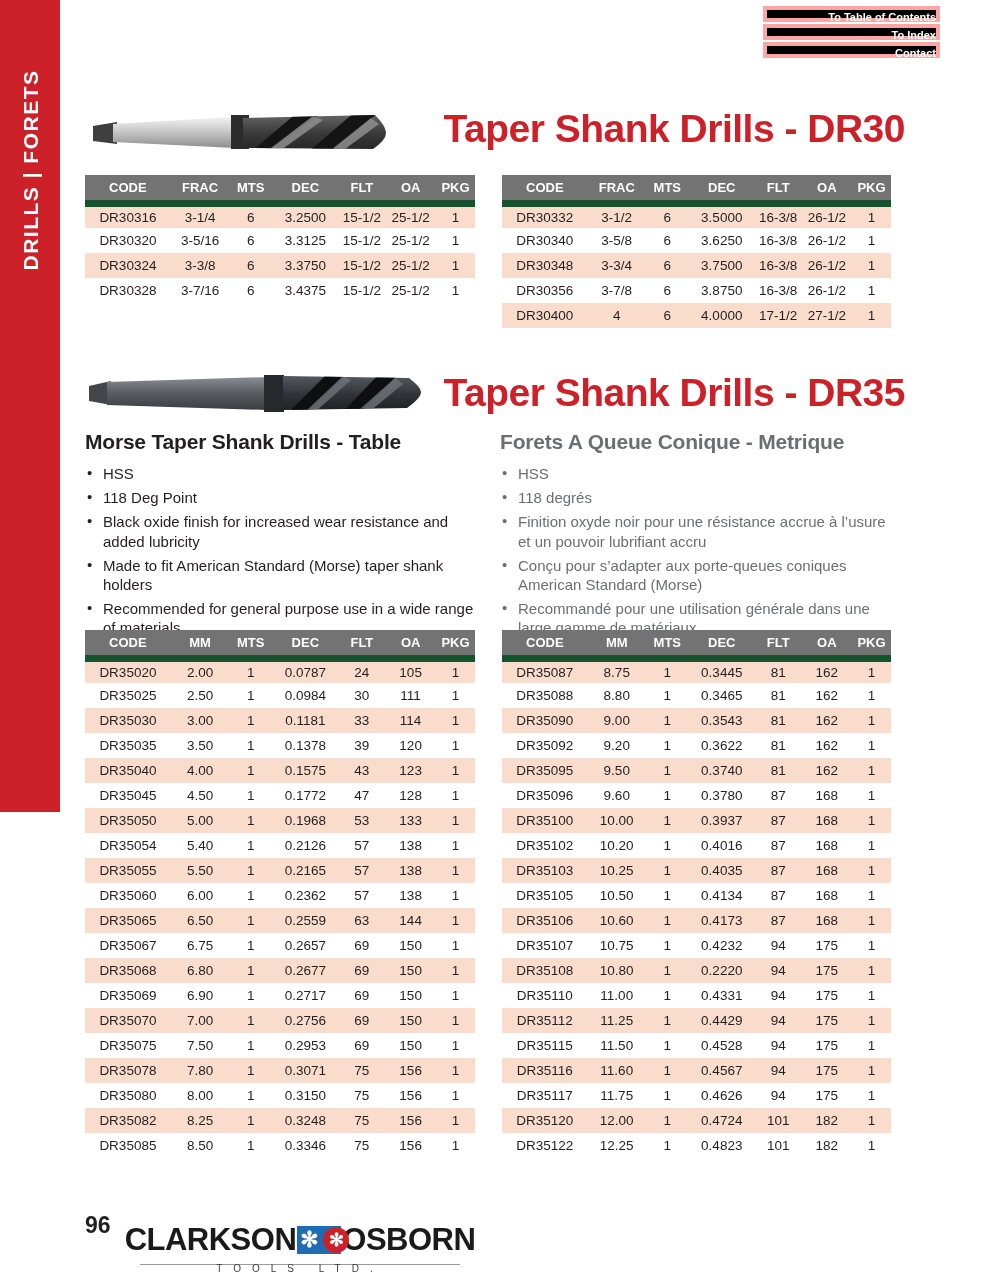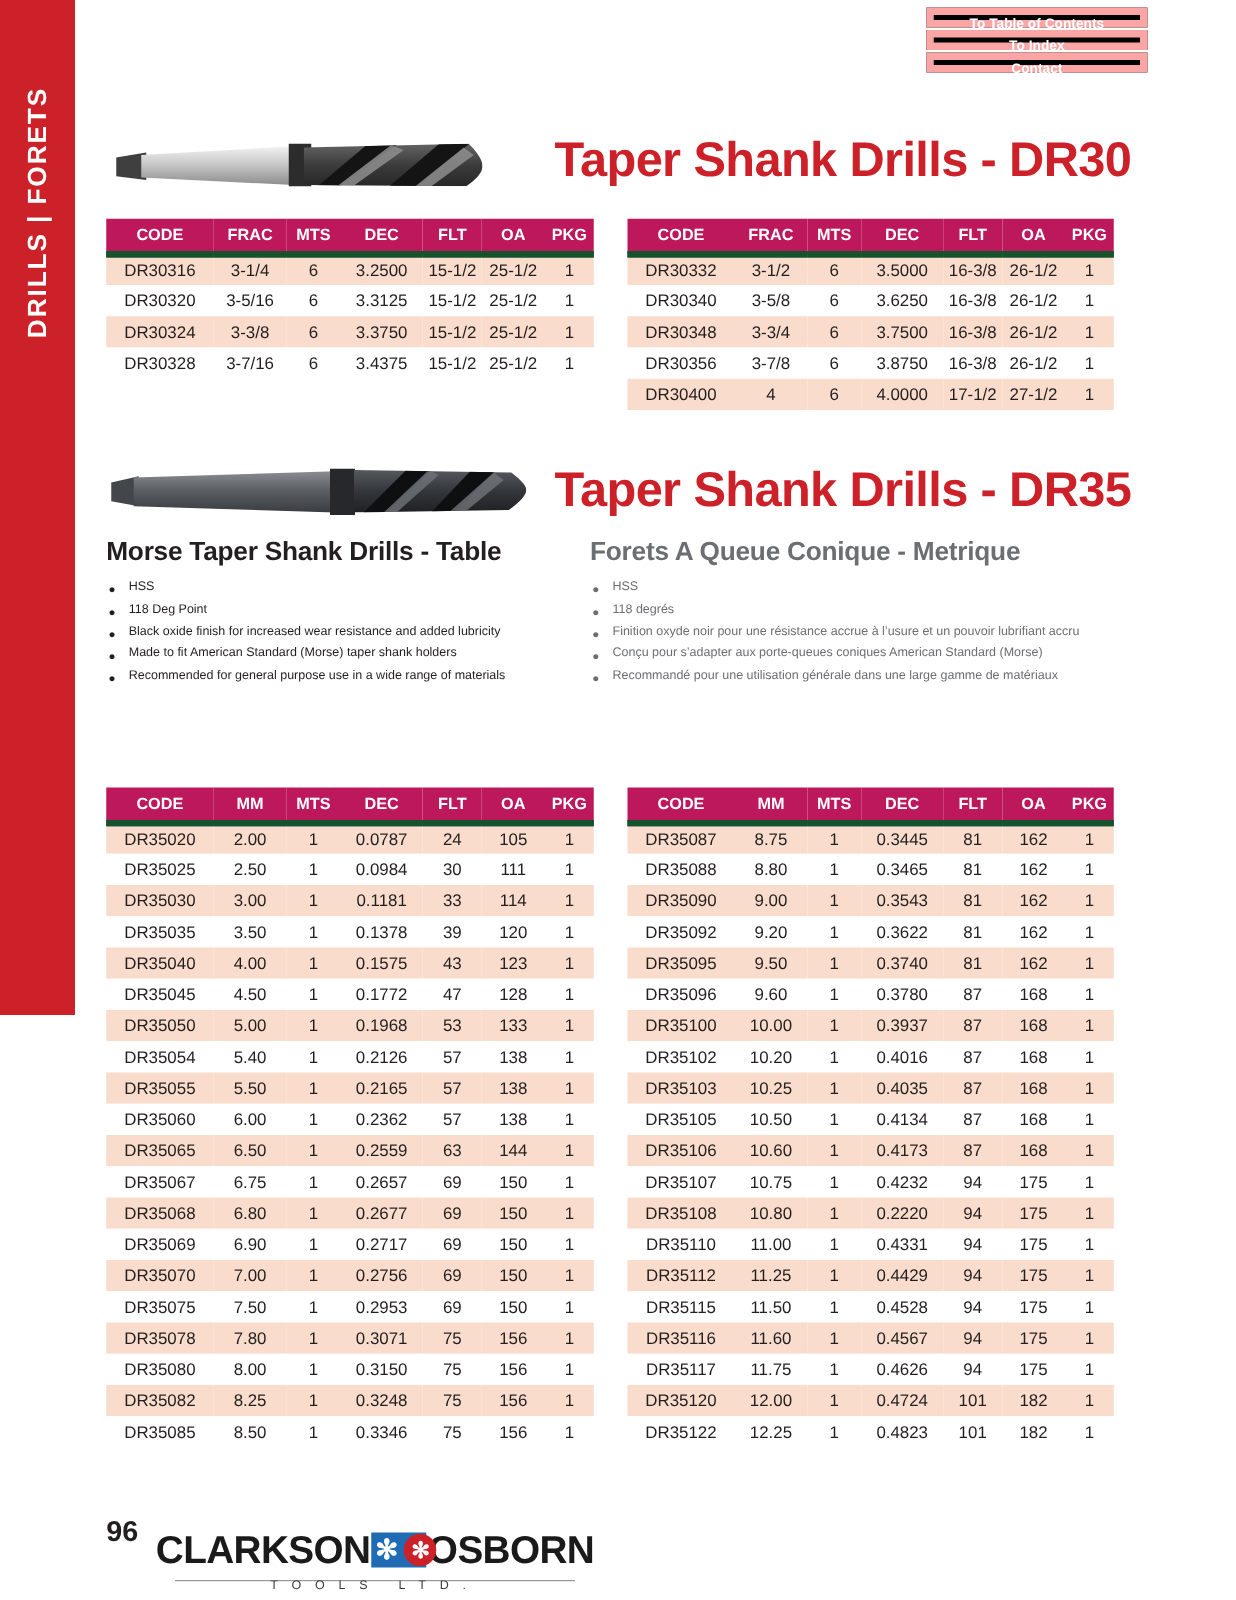--- a/index.html
+++ b/index.html
@@ -19,24 +19,24 @@
     position:absolute; left:31px; top:170px;
     transform:translate(-50%,-50%) rotate(-90deg);
     white-space:nowrap; color:#ffffff; font-weight:bold;
     font-size:21px; letter-spacing:1.5px;
   }
 
   
   .nav { position:absolute; top:6px; right:71px; width:177px; }
   .nav-btn {
     display:block; width:100%; height:16px; line-height:14px;
-    background:#000000; color:#ffffff; border:6px solid #fca5a5;
+    background:#000000; color:#ffffff; border:4px solid #fca5a5;
     font-family:"Liberation Sans", sans-serif;
-    font-size:11px; font-weight:bold; text-align:center;
-    margin-bottom:2px; cursor:pointer; padding:0;
+    font-size:11px; font-weight:bold; text-align:right;
+    margin-bottom:2px; cursor:pointer; padding:0;margin-left:22px;
   }
 
   
   .sec-title {
     position:absolute; right:84px; white-space:nowrap;
     color:#cc2128; font-weight:bold; font-size:39px; letter-spacing:-0.5px;
   }
   .title-dr30 { top:107px;margin-left:32px; }
   .title-dr35 { top:371px; }
 
@@ -44,22 +44,22 @@
   .drill { position:absolute; }
   .drill-1 { left:83px; top:100px; width:308px; height:66px; }
   .drill-2 { left:83px; top:364px; width:342px; height:58px; }
 
   
   .cat-table {
     position:absolute; border-collapse:collapse; table-layout:fixed;
     font-family:"Liberation Sans", sans-serif;
   }
   .cat-table th {
-    background:#be185d; color:#ffffff; font-weight:bold; font-size:13px;
-    height:28px; border-bottom:5px solid #14532d;
+    background:#737373; color:#ffffff; font-weight:bold; font-size:13px;
+    height:28px; border-bottom:7px solid #14532d;
   }
   .cat-table td {
     font-size:13.5px; color:#231f20; text-align:center; height:25px;
     white-space:nowrap;
   }
   .cat-table tbody tr:nth-child(odd) { background:#f9dccb; }
   .cat-table tbody tr:nth-child(even) { background:#ffffff; }
   .cat-table th:nth-child(1), .cat-table td:nth-child(1) { width:22%; }
   .cat-table th:nth-child(2), .cat-table td:nth-child(2) { width:15%; }
   .cat-table th:nth-child(3), .cat-table td:nth-child(3) { width:11%; }
@@ -69,26 +69,26 @@
   .cat-table th:nth-child(7), .cat-table td:nth-child(7) { width:10%; }
 
   .t-dr30-left  { left:85px;  top:175px; width:390px; }
   .t-dr30-right { left:502px; top:175px; width:389px; }
   .t-dr35-left  { left:85px;  top:630px; width:390px; }
   .t-dr35-right { left:502px; top:630px; width:389px; }
 
   
   .desc { position:absolute; top:430px; }
   .desc-en { left:85px;  width:398px; color:#231f20; }
-  .desc-fr { left:472px; width:392px; color:#6d6e71; }
+  .desc-fr { left:500px; width:392px; color:#6d6e71; }
   .desc h2 { font-size:21px; font-weight:bold; margin-bottom:10px; letter-spacing:-0.2px; }
   .desc-fr h2 { color:#6d6e71; }
   .desc ul { list-style:none; }
   .desc li {
-    position:relative; padding-left:18px; font-size:10px;
+    position:relative; padding-left:18px; font-size:15px;
     line-height:1.28; margin-bottom:5px;
   }
   .desc li::before {
     content:"•"; position:absolute; left:2px; top:-1px; font-size:15px;
   }
 
   
   .page-num {
     position:absolute; left:85px; top:1212px;
     font-size:23px; font-weight:bold; color:#231f20;

